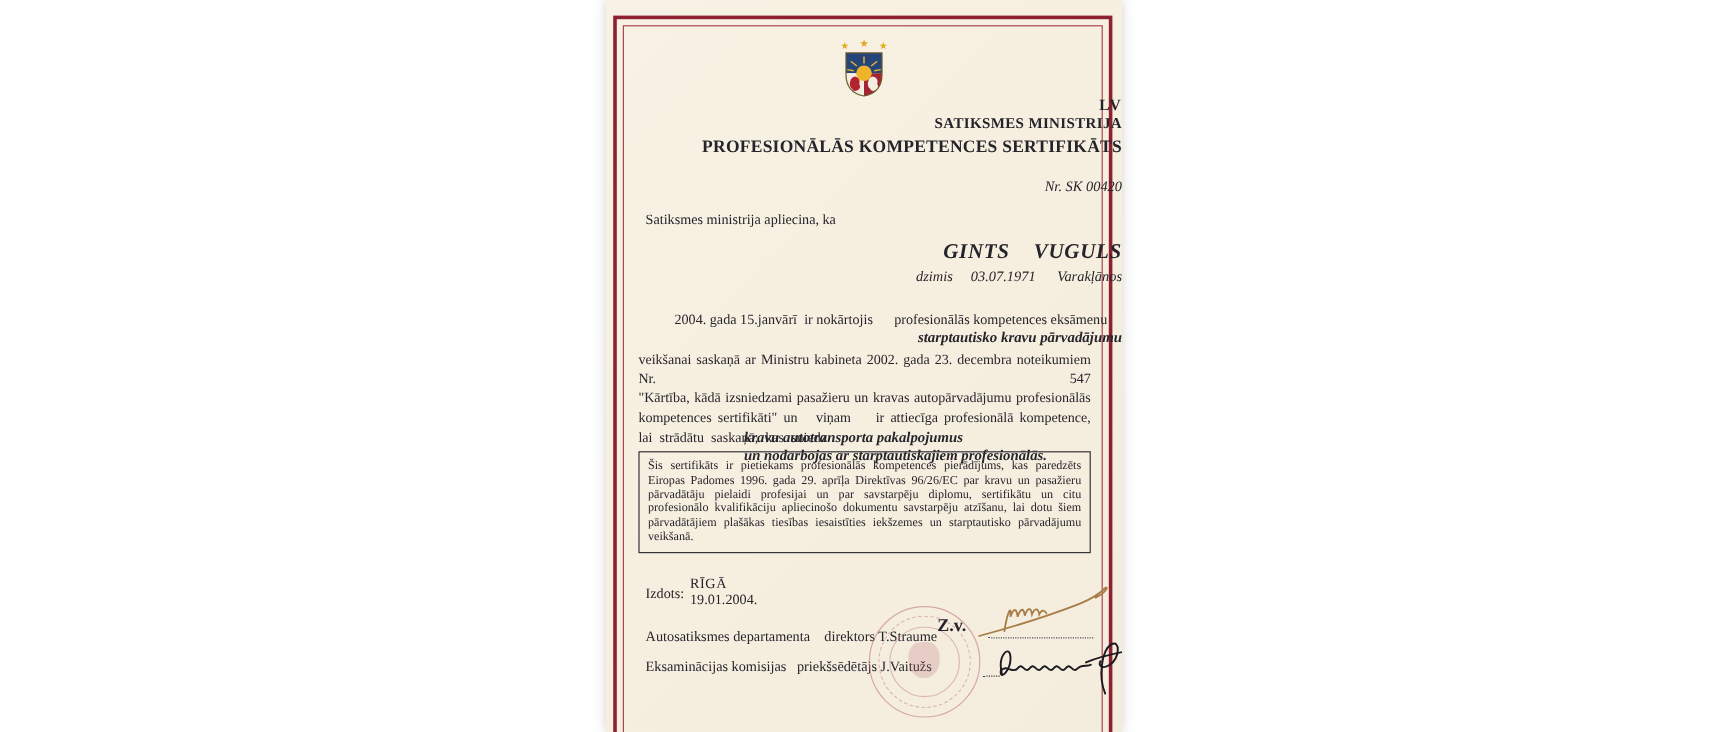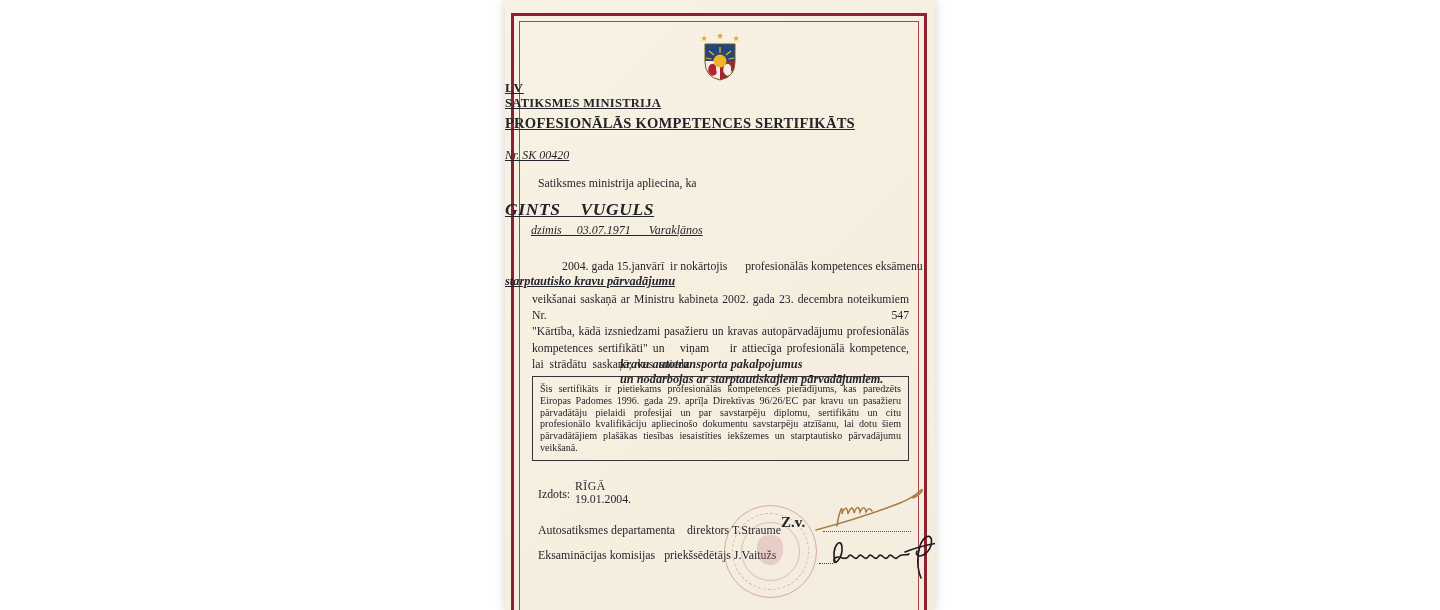--- a/index.html
+++ b/index.html
@@ -15,21 +15,21 @@
     overflow:hidden;
   }
   .frame-outer{
     position:absolute;left:6px;top:13px;right:8px;bottom:-12px;
     border:3px solid #8d2130;
   }
   .frame-inner{
     position:absolute;left:14px;top:21px;right:16px;bottom:-12px;
     border:1.5px solid #a84750;
   }
-  .ctr{left:0;right:0;text-align:left;text-decoration:underline;}
+  .ctr{left:0;right:0;text-align:right;}
   .pre{white-space:pre-wrap;}
   .emblem-wrap{left:187px;top:32px;width:56px;height:50px;}
   .lv-label{top:80px;font-weight:bold;font-size:13px;letter-spacing:1px;}
   .ministry{top:96px;font-weight:bold;font-size:12.5px;letter-spacing:.3px;}
   .cert-title{top:115px;font-weight:bold;font-size:14.6px;letter-spacing:.2px;}
   .cert-no{top:148px;font-style:italic;font-size:12px;}
   .intro{left:33px;top:176px;font-size:11.8px;}
   .holder-name{top:199px;font-weight:bold;font-style:italic;font-size:17.5px;letter-spacing:.6px;}
   .birth-line{top:223px;font-style:italic;font-size:12px;padding-left:26px;}
   .exam-line{left:57px;top:259px;font-size:11.8px;}
@@ -113,21 +113,21 @@
   <div class="abs ctr exam-subject">starptautisko kravu pārvadājumu</div>
 
   <div class="abs para">
     <div class="jline pre">veikšanai saskaņā ar Ministru kabineta 2002. gada 23. decembra noteikumiem Nr. 547</div>
     <div class="jline pre">"Kārtība, kādā izsniedzami pasažieru un kravas autopārvadājumu profesionālās</div>
     <div class="jline pre">kompetences sertifikāti" un&nbsp;&nbsp;&nbsp;viņam&nbsp;&nbsp;&nbsp;&nbsp;ir attiecīga profesionālā kompetence,</div>
     <div class="lline pre">lai strādātu saskaņā, kas sniedz</div>
   </div>
 
   <div class="abs act1">kravu autotransporta pakalpojumus</div>
-  <div class="abs act2">un nodarbojas ar starptautiskajiem pārvadājumiem.</div>
+  <div class="abs act2">un nodarbojas ar starptautiskajiem profesionālās.</div>
 
   <div class="abs dir-box">Šis sertifikāts ir pietiekams profesionālās kompetences pierādījums, kas paredzēts Eiropas Padomes 1996. gada 29. aprīļa  Direktīvas 96/26/EC par kravu un pasažieru pārvadātāju pielaidi profesijai  un par savstarpēju diplomu, sertifikātu un citu profesionālo kvalifikāciju apliecinošo dokumentu savstarpēju atzīšanu, lai dotu šiem pārvadātājiem plašākas tiesības iesaistīties iekšzemes un starptautisko pārvadājumu veikšanā.</div>
 
   <div class="abs issued-label">Izdots:</div>
   <div class="abs issued-place">RĪGĀ</div>
   <div class="abs issued-date">19.01.2004.</div>
 
   <div class="abs sigline1 pre">Autosatiksmes departamenta&nbsp;&nbsp;&nbsp;&nbsp;direktors T.Straume</div>
   <div class="abs sigline2 pre">Eksaminācijas komisijas&nbsp;&nbsp;&nbsp;priekšsēdētājs J.Vaitužs</div>
   <div class="abs zv">Z.v.</div>

